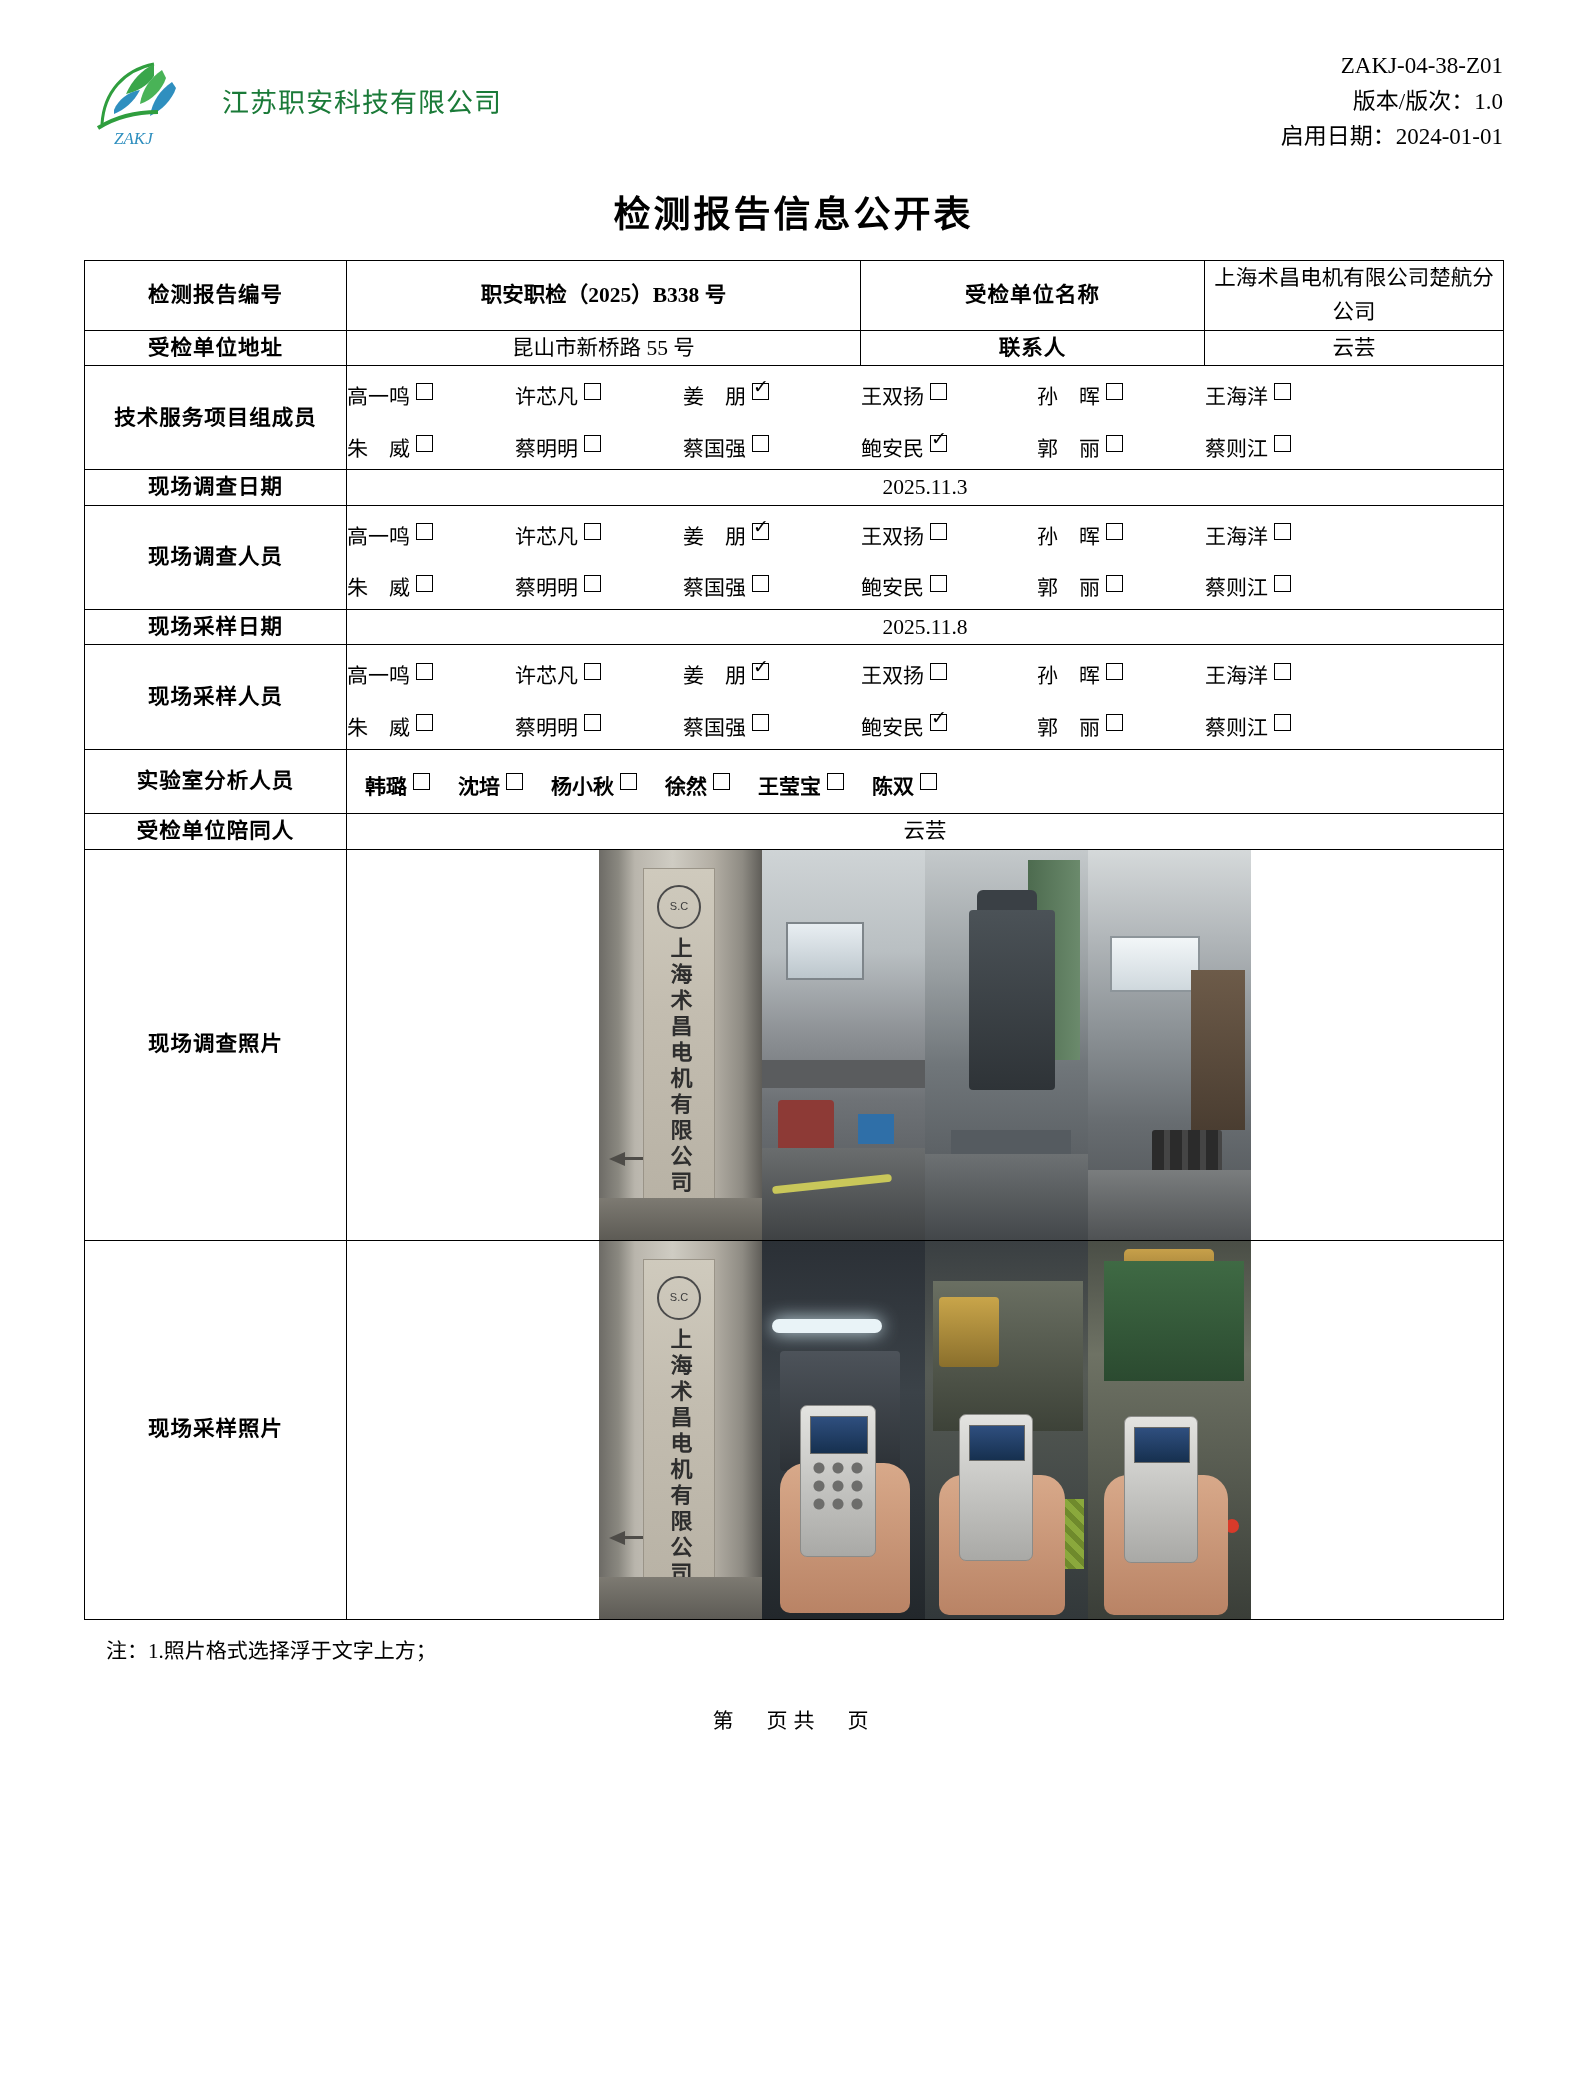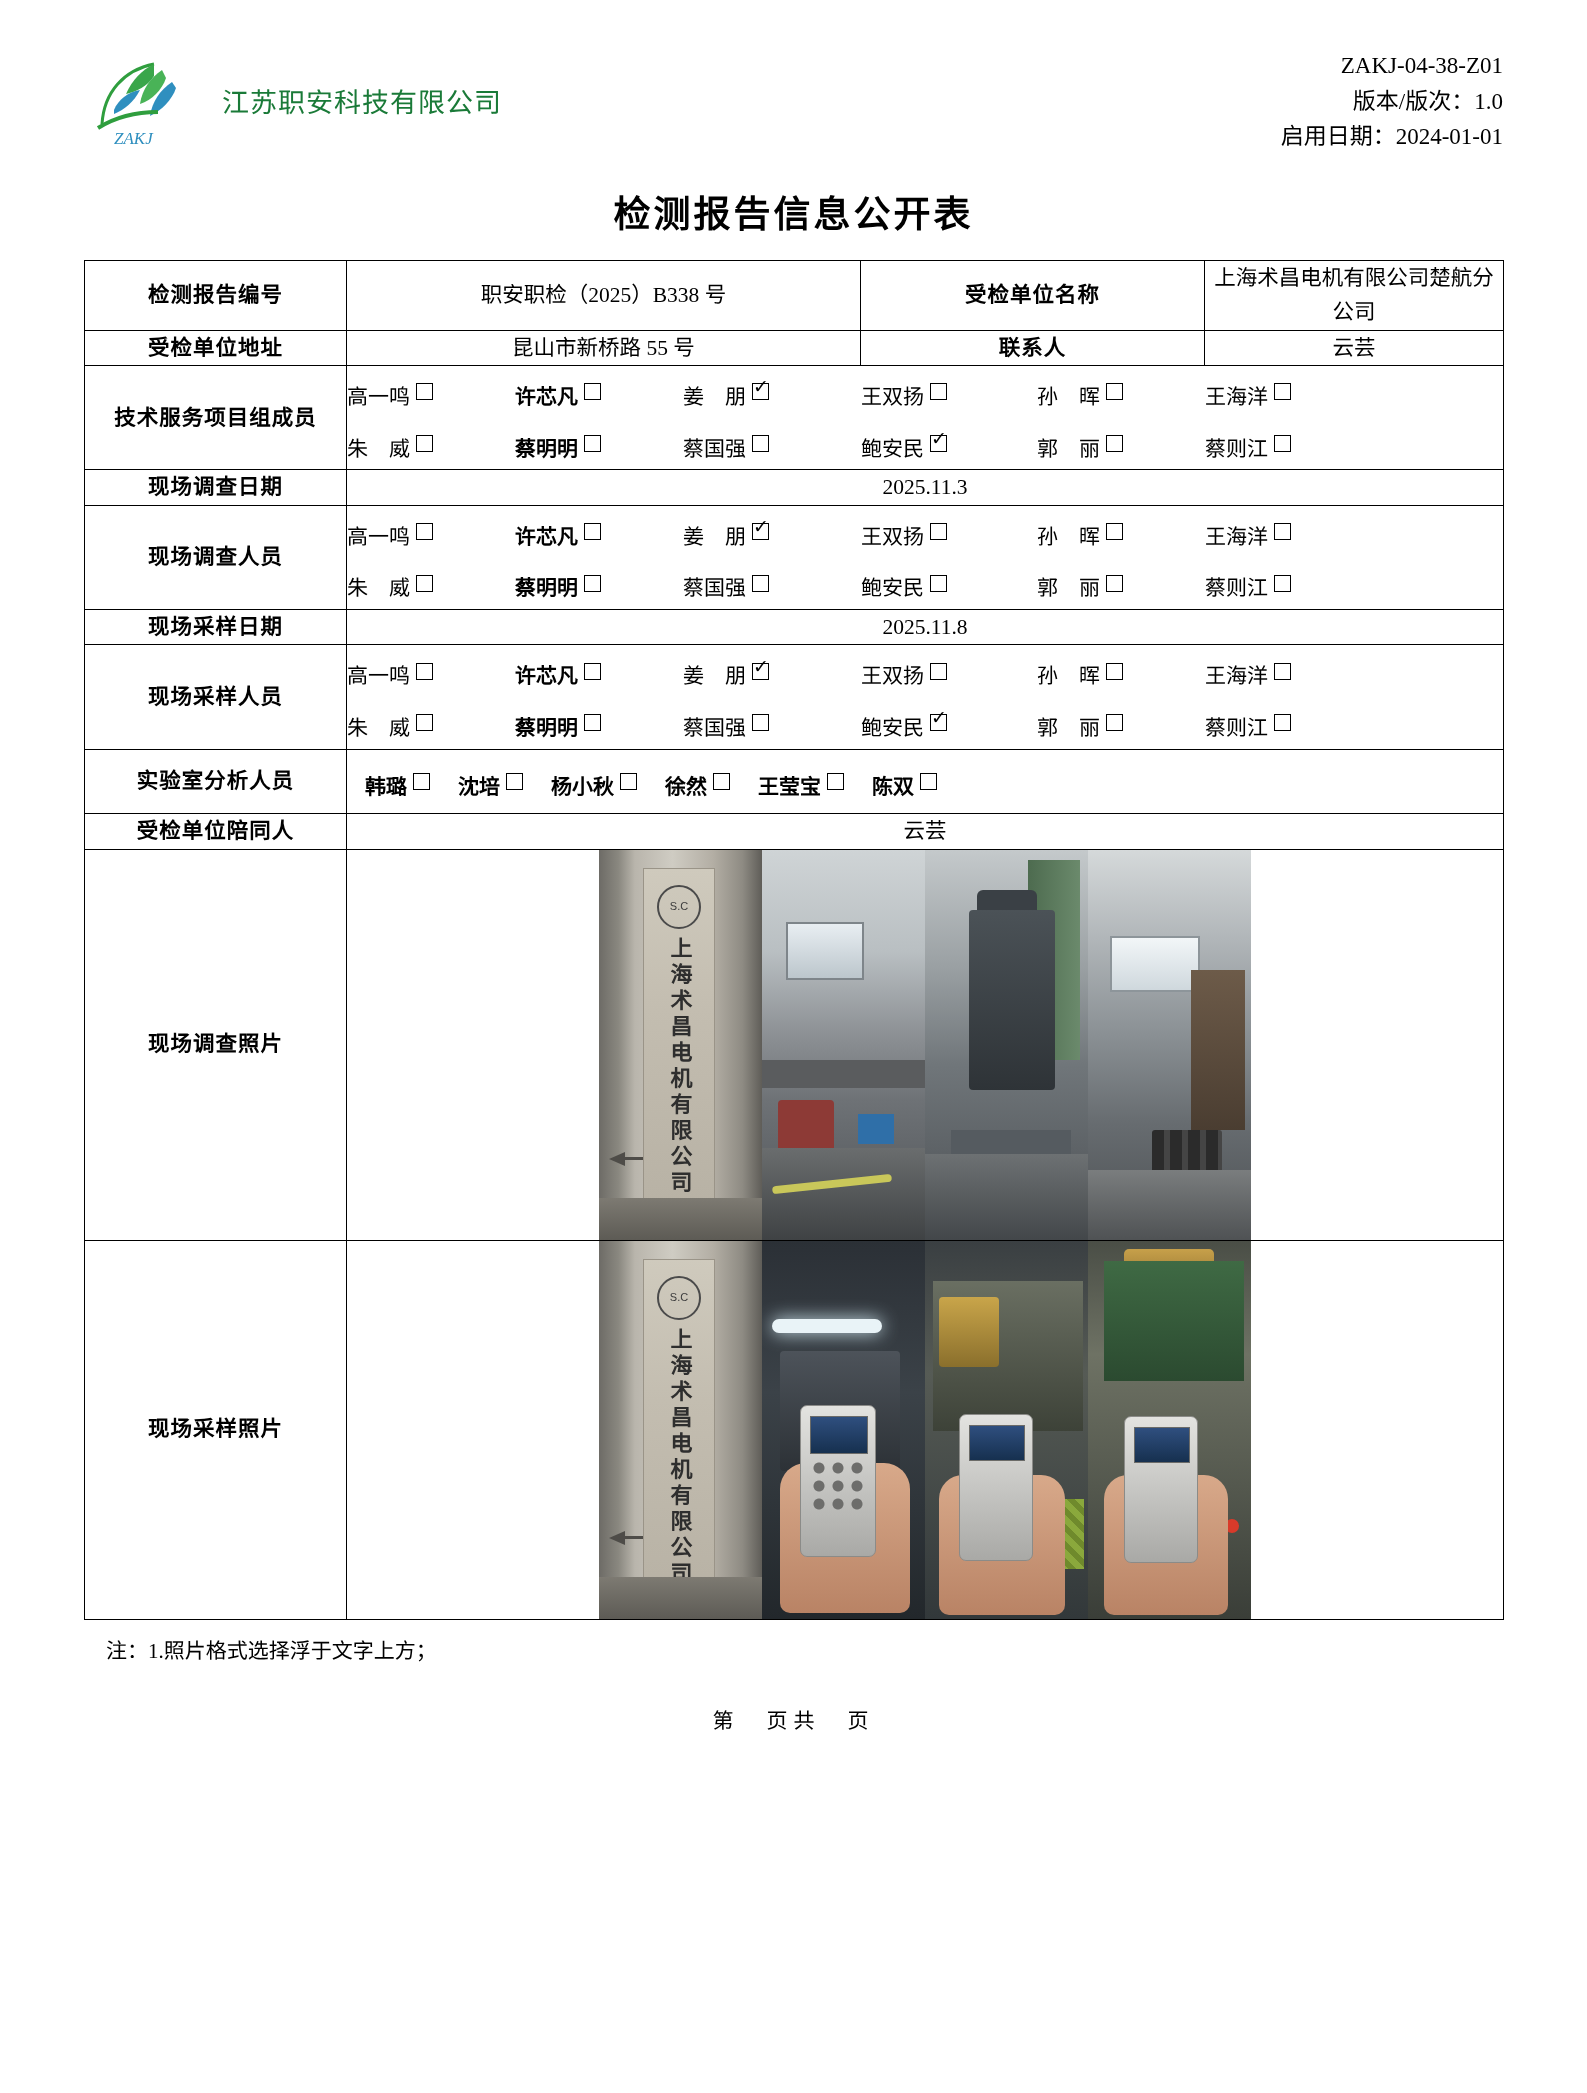--- a/index.html
+++ b/index.html
@@ -87,21 +87,21 @@
     font-weight: bold;
     font-size: 21.5px;
     letter-spacing: 1px;
     padding: 9px 4px;
   }
   .val {
     text-align: center;
     padding: 9px 6px;
     font-size: 21.5px;
   }
-  .val-bold { font-weight: normal; margin-left: 48px; }
+  .val-bold { font-weight: bold; margin-left: 48px; }
 
   
   .people {
     padding: 7px 10px 7px 18px;
   }
   .people-row {
     display: flex;
     align-items: center;
     padding: 3px 0;
   }
@@ -127,21 +127,21 @@
     position: absolute;
     left: 0px;
     top: -7px;
     font-size: 19px;
     line-height: 19px;
     font-family: "DejaVu Sans", sans-serif;
   }
 
   
   .pc1 { width: 168px; }
-  .pc2 { width: 168px; font-weight: bold; }
+  .pc2 { width: 168px; }
   .pc3 { width: 178px; }
   .pc4 { width: 176px; }
   .pc5 { width: 168px; }
   .pc6 { width: 160px; align-items: center; }
 
   
   .analysts {
     padding: 9px 10px 9px 18px;
     display: flex;
     align-items: center;

